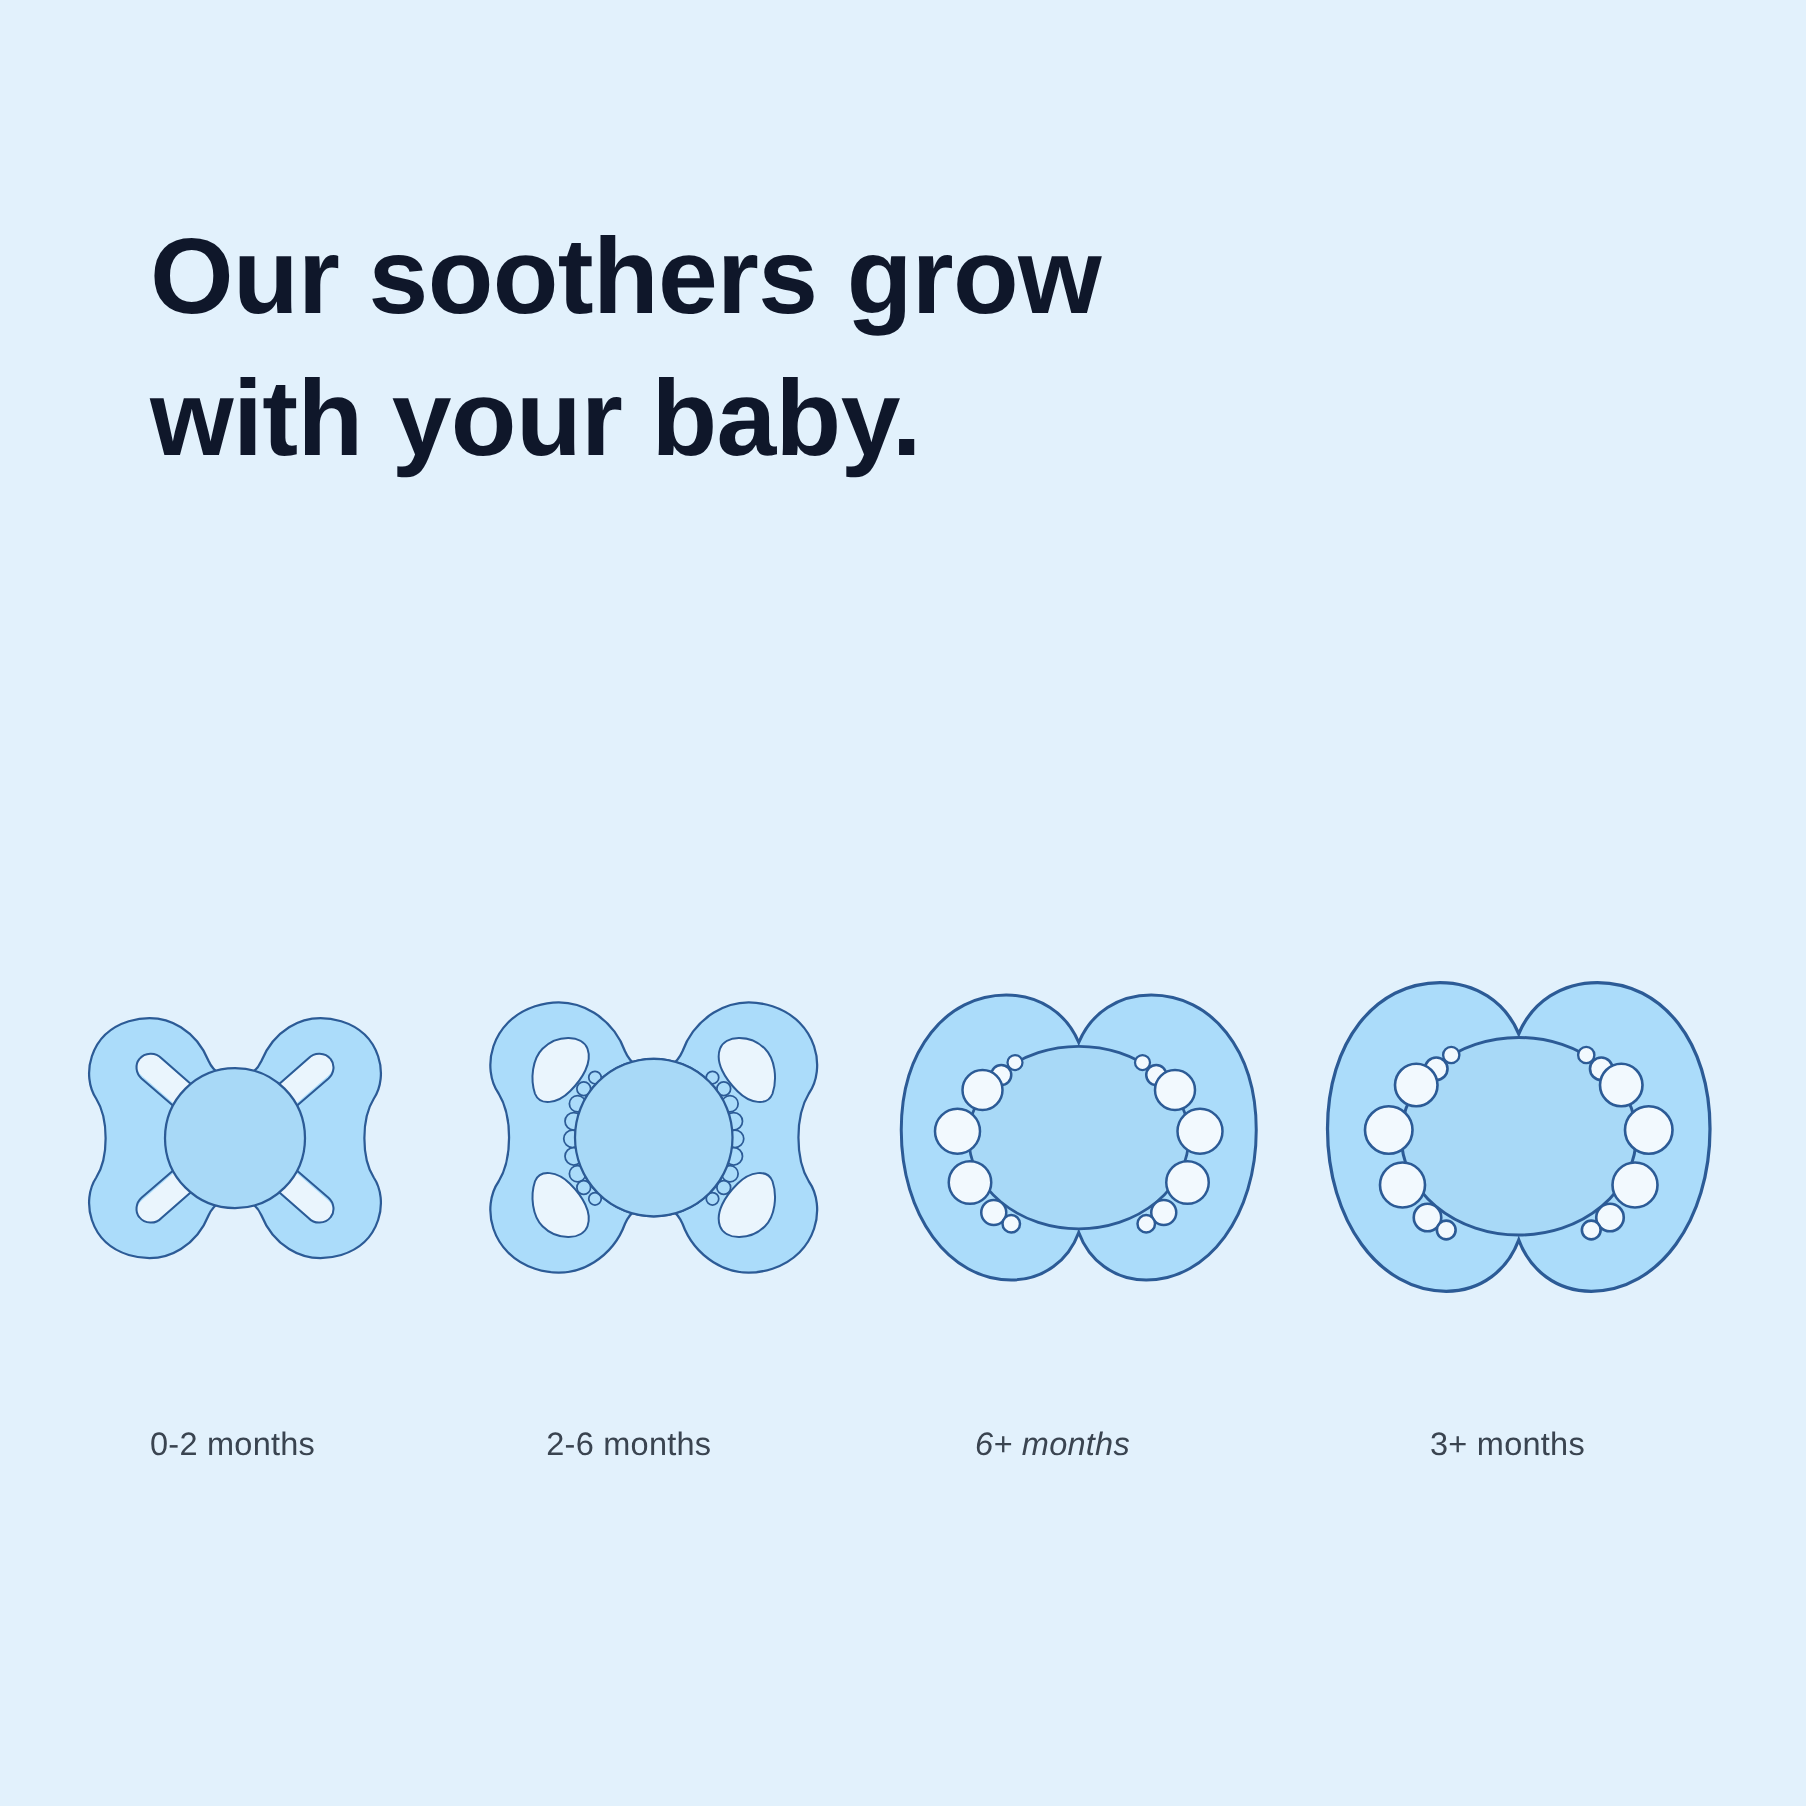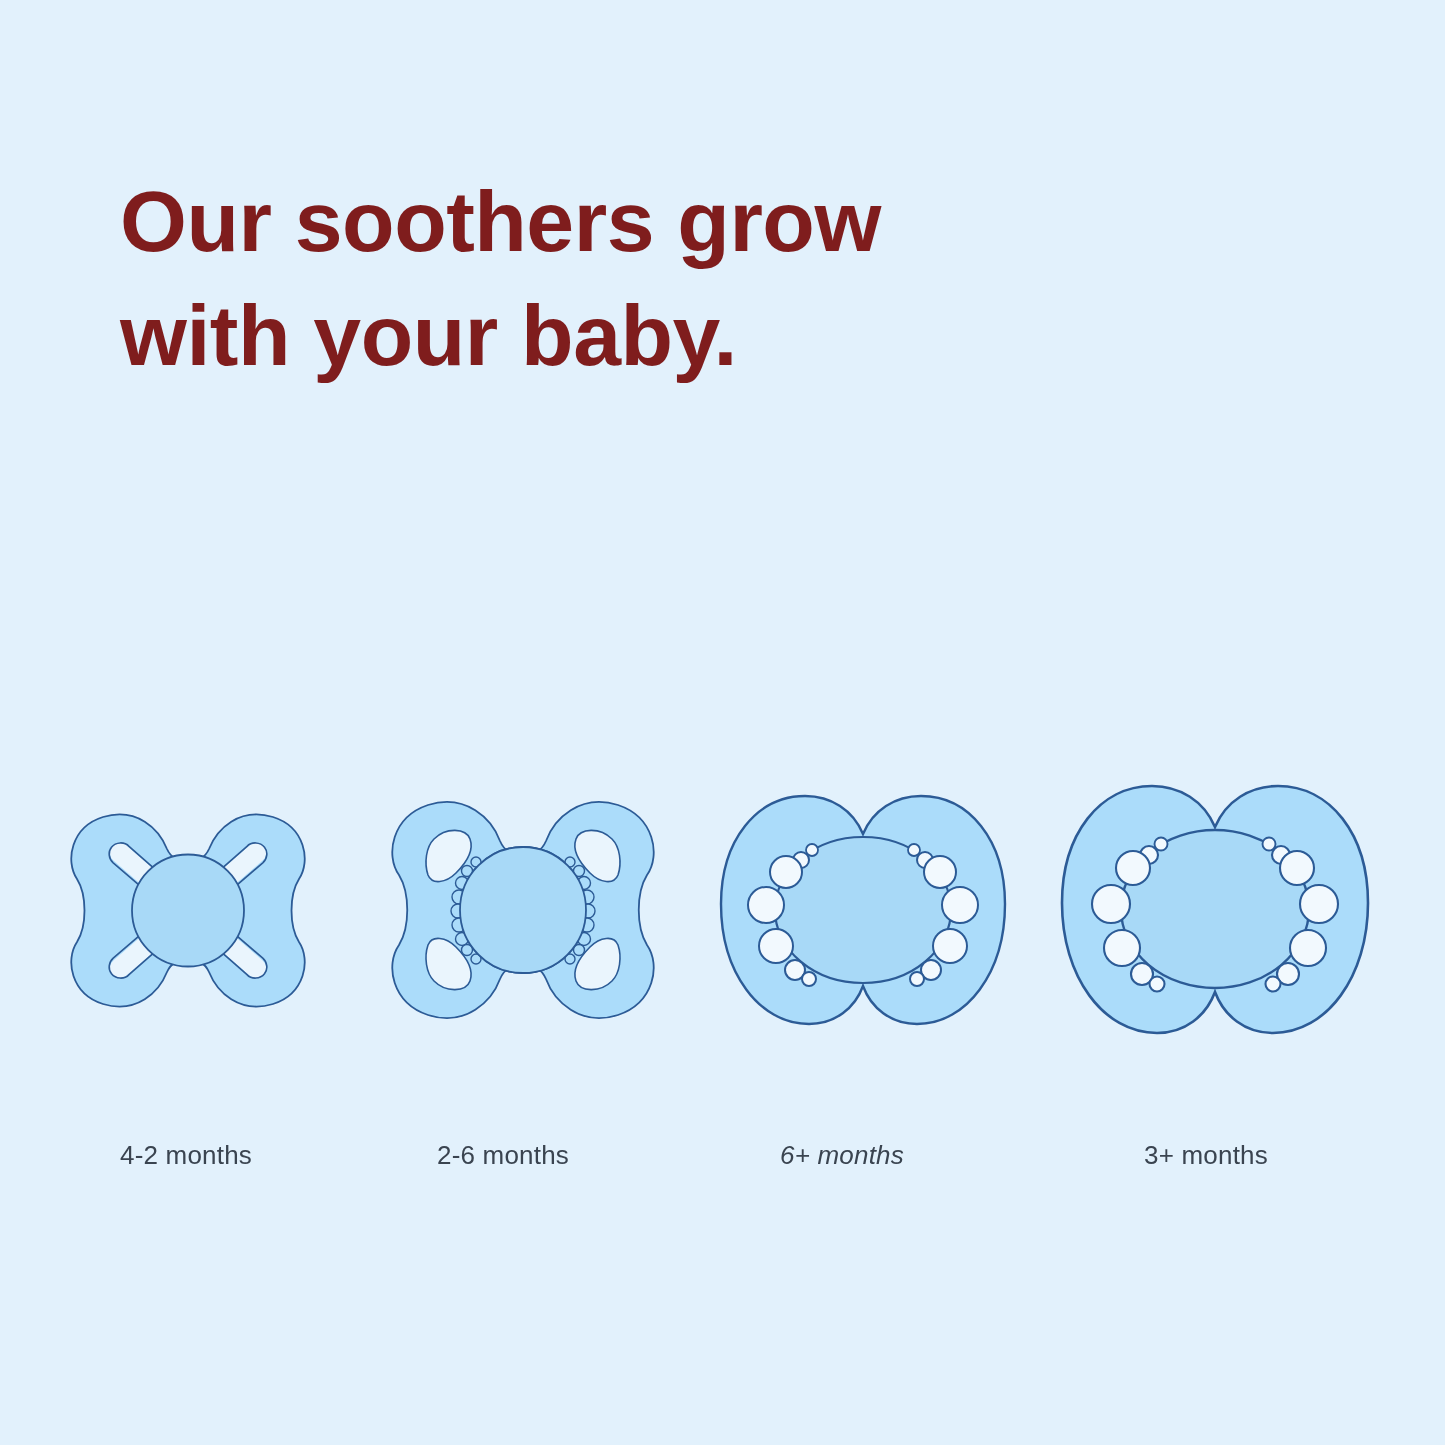--- a/index.html
+++ b/index.html
@@ -38,21 +38,21 @@
     color: #8fd0f0;
     letter-spacing: -0.5px;
     white-space: pre-line;
   }
 
   .heading-dark {
     margin-top: 24px;
     font-size: 86px;
     line-height: 1.33;
     font-weight: 700;
-    color: #7f1d1d;
+    color: #0f172a;
     letter-spacing: -0.5px;
     white-space: pre-line;
   }
 
   
   .pacifier-row {
     position: absolute;
     left: 0;
     top: 770px;
     width: 1445px;
@@ -294,19 +294,19 @@
         <g fill="#f2f9fe" stroke="#2c5b96" stroke-width="1.9">
           <circle cx="107" cy="65" r="6.5"></circle>
           <circle cx="215" cy="65" r="6.5"></circle>
         </g>
       </svg>
     </div>
 
   </div>
 
   <div class="label-row">
-    <div class="size-label label-0">4-2 months</div>
+    <div class="size-label label-0">0-2 months</div>
     <div class="size-label label-1">2-6 months</div>
     <div class="size-label label-2">6+ months</div>
     <div class="size-label label-3">3+ months</div>
   </div>
 
 </div>
 
 </body></html>

